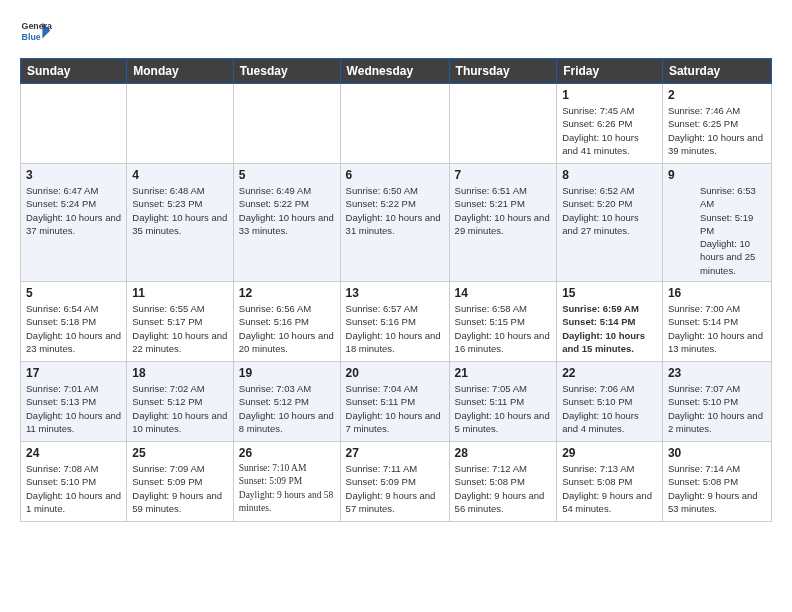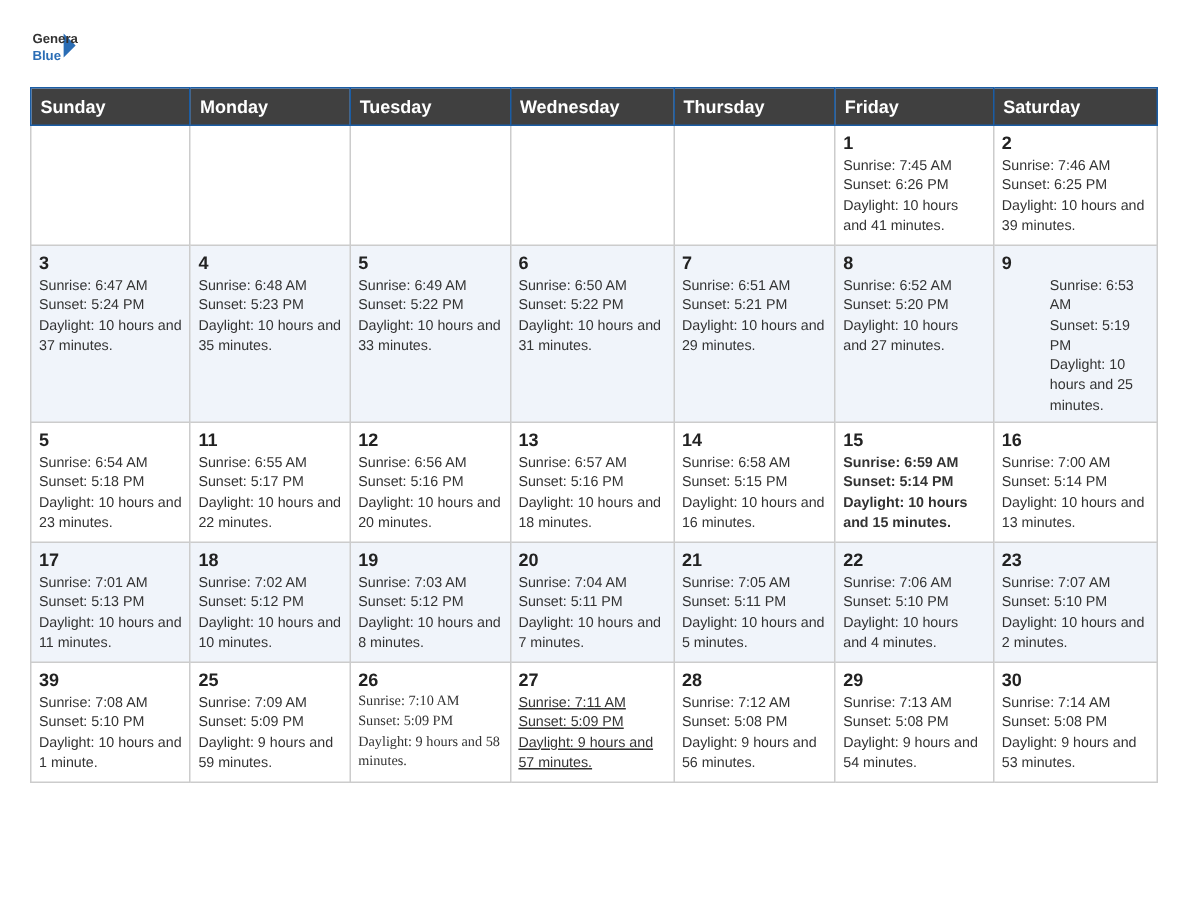--- a/index.html
+++ b/index.html
@@ -259,40 +259,40 @@
           </td>
           <td>
             <div class="day-num">23</div>
             <div class="day-info" style="white-space: pre-line;">Sunrise: 7:07 AM
 Sunset: 5:10 PM
 Daylight: 10 hours and 2 minutes.</div>
           </td>
         </tr>
         <tr>
           <td>
-            <div class="day-num">39</div>
+            <div class="day-num">24</div>
             <div class="day-info" style="white-space: pre-line;">Sunrise: 7:08 AM
 Sunset: 5:10 PM
 Daylight: 10 hours and 1 minute.</div>
           </td>
           <td>
             <div class="day-num">25</div>
             <div class="day-info" style="white-space: pre-line;">Sunrise: 7:09 AM
 Sunset: 5:09 PM
 Daylight: 9 hours and 59 minutes.</div>
           </td>
           <td>
             <div class="day-num">26</div>
             <div class="day-info" style="white-space: pre-line; font-family: Liberation Serif, serif;">Sunrise: 7:10 AM
 Sunset: 5:09 PM
 Daylight: 9 hours and 58 minutes.</div>
           </td>
           <td>
             <div class="day-num">27</div>
-            <div class="day-info" style="white-space: pre-line; text-decoration: underline;">Sunrise: 7:11 AM
+            <div class="day-info" style="white-space: pre-line;">Sunrise: 7:11 AM
 Sunset: 5:09 PM
 Daylight: 9 hours and 57 minutes.</div>
           </td>
           <td>
             <div class="day-num">28</div>
             <div class="day-info" style="white-space: pre-line;">Sunrise: 7:12 AM
 Sunset: 5:08 PM
 Daylight: 9 hours and 56 minutes.</div>
           </td>
           <td>

